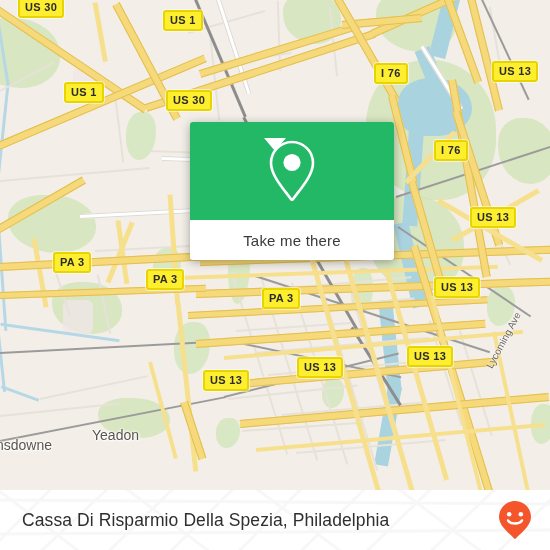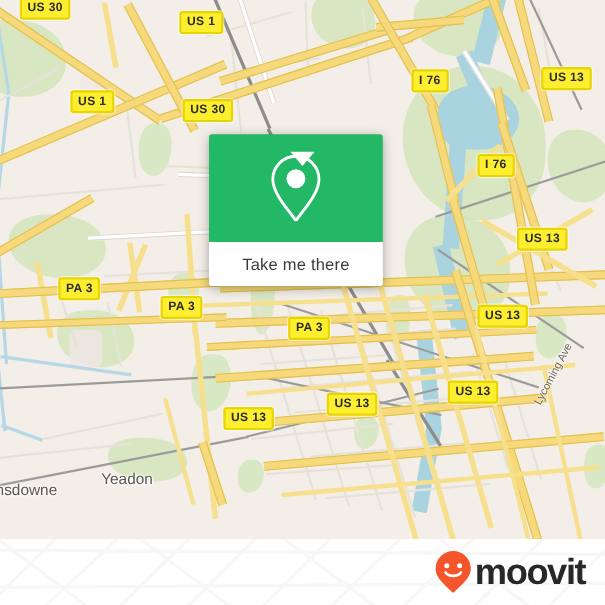--- a/index.html
+++ b/index.html
@@ -40,21 +40,21 @@
   .placelbl{
     position:absolute;color:#5a5550;font-size:14px;white-space:nowrap;
     text-shadow:0 0 3px #fff,0 0 3px #fff,0 0 2px #fff,1px 1px 2px #fff;
   }
   .streetlbl{
     position:absolute;color:#6b6661;font-size:10px;white-space:nowrap;
     text-shadow:0 0 2px #fff,0 0 2px #fff;
   }
 
   
-  #callout{position:absolute;left:190px;top:122px;width:158px;
+  #callout{position:absolute;left:190px;top:122px;width:204px;
     filter:drop-shadow(0 2px 5px rgba(0,0,0,.33));}
   #callout-top{background:#22b866;height:98px;border-radius:3px 3px 0 0;
     display:flex;align-items:center;justify-content:center;}
   #callout-btn{background:#ffffff;height:40px;border-radius:0 0 3px 3px;
     display:flex;align-items:center;justify-content:center;
     color:#3a3a3a;font-size:15px;letter-spacing:.2px;cursor:pointer;}
   #callout-tail{position:absolute;left:50%;margin-left:-11px;top:138px;
     width:0;height:0;border-left:11px solid transparent;border-right:11px solid transparent;
     border-top:13px solid #ffffff;}
 
@@ -270,23 +270,23 @@
           <path d="M430 62 L502 -8"></path>
           <path d="M498 62 L568 -8"></path>
         <path d="M-10 10 L560 14"></path>
           <path d="M-10 44 L560 40"></path>
         <path d="M-10 -6 L80 62"></path>
           <path d="M120 -6 L210 62"></path>
           <path d="M250 -6 L342 62"></path>
         <path d="M392 -6 L482 62"></path>
       </g>
     </svg>
+    <div id="title">Cassa Di Risparmio Della Spezia, Philadelphia</div>
     <div id="logo">
       <svg width="34" height="40" viewBox="0 0 34 40">
         <path d="M17 1 C8.2 1 1 8.2 1 17 C1 26.5 13 34.5 16.1 38.4 C16.6 39 17.4 39 17.9 38.4 C21 34.5 33 26.5 33 17 C33 8.2 25.8 1 17 1 Z" fill="#f4552a"></path>
         <circle cx="11.2" cy="14.3" r="2.3" fill="#ffffff"></circle>
         <circle cx="22.8" cy="14.3" r="2.3" fill="#ffffff"></circle>
         <path d="M10 20.4 C12.3 24.6 21.7 24.6 24 20.4" fill="none" stroke="#ffffff" stroke-width="2.4" stroke-linecap="round"></path>
       </svg>
-      <span id="logo-text">moovit</span>
     </div>
   </div>
 </div>
 
 </body></html>

